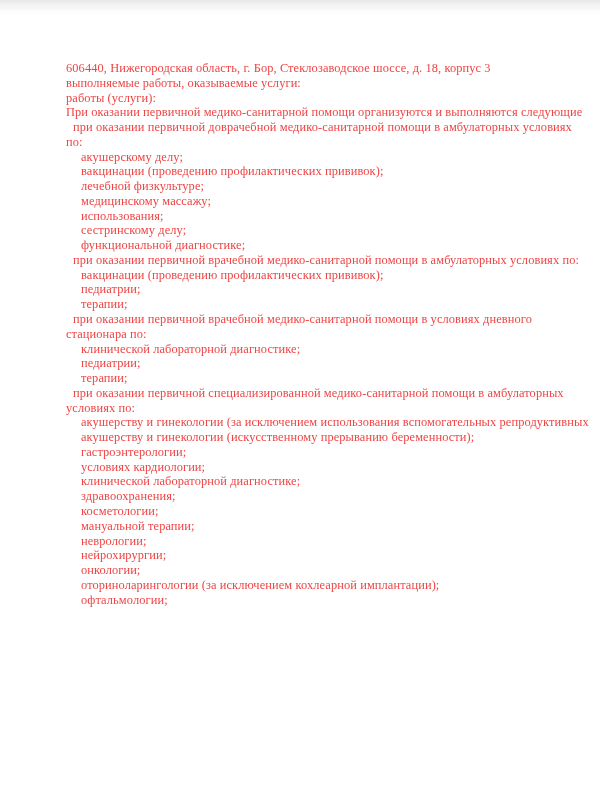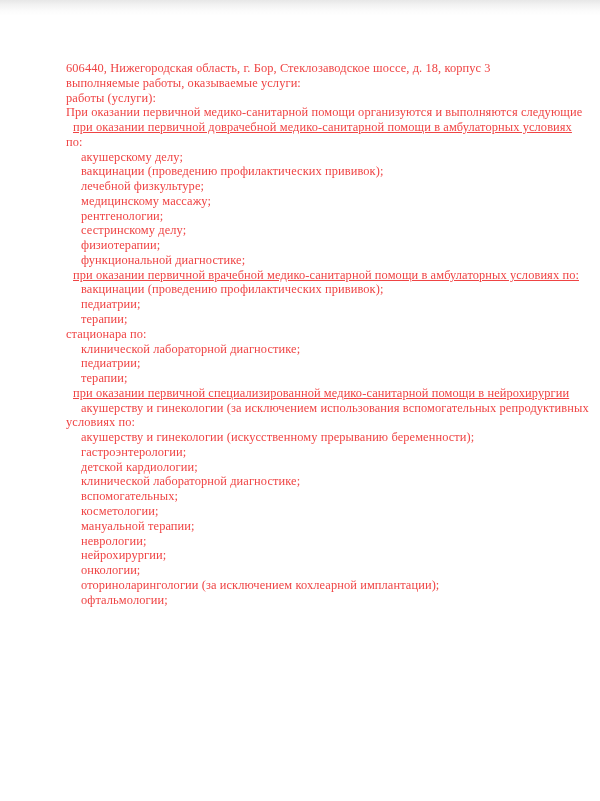--- a/index.html
+++ b/index.html
@@ -38,59 +38,59 @@
     width: 514px;
     font-size: 12.4px;
     line-height: 14.76px;
     color: #1e1e2c;
   }
   .text-line {
     white-space: nowrap;
     letter-spacing: 0.1px;
   }
   .indent-0 { padding-left: 0; }
-  .indent-1 { padding-left: 7px; text-decoration: underline; }
+  .indent-1 { padding-left: 7px; }
   .indent-2 { padding-left: 15px; }
 </style>
 </head>
 <body>
 
 <div class="viewport">
   <div class="doc-page">
     <div class="text-block" id="doc-lines" style="color: #ef4444;">
         <div class="text-line indent-0">606440, Нижегородская область, г. Бор, Стеклозаводское шоссе, д. 18, корпус 3</div>
         <div class="text-line indent-0">выполняемые работы, оказываемые услуги:</div>
         <div class="text-line indent-0">работы (услуги):</div>
         <div class="text-line indent-0">При оказании первичной медико-санитарной помощи организуются и выполняются следующие</div>
         <div class="text-line indent-1">при оказании первичной доврачебной медико-санитарной помощи в амбулаторных условиях</div>
         <div class="text-line indent-0">по:</div>
         <div class="text-line indent-2">акушерскому делу;</div>
         <div class="text-line indent-2">вакцинации (проведению профилактических прививок);</div>
         <div class="text-line indent-2">лечебной физкультуре;</div>
         <div class="text-line indent-2">медицинскому массажу;</div>
-        <div class="text-line indent-2">рентгенологии;</div>
+        <div class="text-line indent-2">использования;</div>
         <div class="text-line indent-2">сестринскому делу;</div>
-        <div class="text-line indent-2">физиотерапии;</div>
         <div class="text-line indent-2">функциональной диагностике;</div>
         <div class="text-line indent-1">при оказании первичной врачебной медико-санитарной помощи в амбулаторных условиях по:</div>
         <div class="text-line indent-2">вакцинации (проведению профилактических прививок);</div>
         <div class="text-line indent-2">педиатрии;</div>
         <div class="text-line indent-2">терапии;</div>
+        <div class="text-line indent-1">при оказании первичной врачебной медико-санитарной помощи в условиях дневного</div>
         <div class="text-line indent-0">стационара по:</div>
         <div class="text-line indent-2">клинической лабораторной диагностике;</div>
         <div class="text-line indent-2">педиатрии;</div>
         <div class="text-line indent-2">терапии;</div>
-        <div class="text-line indent-1">при оказании первичной специализированной медико-санитарной помощи в нейрохирургии</div>
+        <div class="text-line indent-1">при оказании первичной специализированной медико-санитарной помощи в амбулаторных</div>
+        <div class="text-line indent-0">условиях по:</div>
         <div class="text-line indent-2">акушерству и гинекологии (за исключением использования вспомогательных репродуктивных</div>
-        <div class="text-line indent-0">условиях по:</div>
         <div class="text-line indent-2">акушерству и гинекологии (искусственному прерыванию беременности);</div>
         <div class="text-line indent-2">гастроэнтерологии;</div>
-        <div class="text-line indent-2">детской кардиологии;</div>
+        <div class="text-line indent-2">условиях кардиологии;</div>
         <div class="text-line indent-2">клинической лабораторной диагностике;</div>
-        <div class="text-line indent-2">вспомогательных;</div>
+        <div class="text-line indent-2">здравоохранения;</div>
         <div class="text-line indent-2">косметологии;</div>
         <div class="text-line indent-2">мануальной терапии;</div>
         <div class="text-line indent-2">неврологии;</div>
         <div class="text-line indent-2">нейрохирургии;</div>
         <div class="text-line indent-2">онкологии;</div>
         <div class="text-line indent-2">оториноларингологии (за исключением кохлеарной имплантации);</div>
         <div class="text-line indent-2">офтальмологии;</div>
       </div>
   </div>
   <div class="top-shadow"></div>

